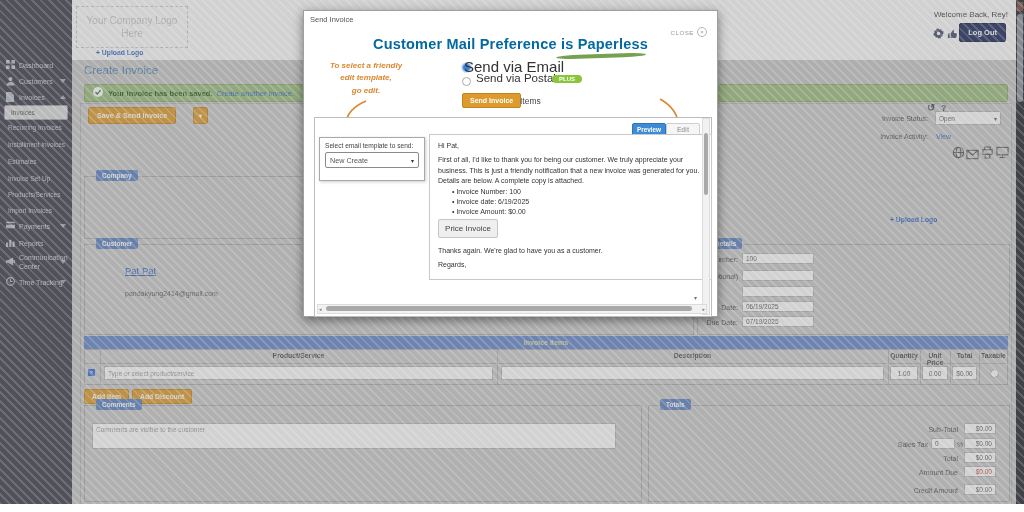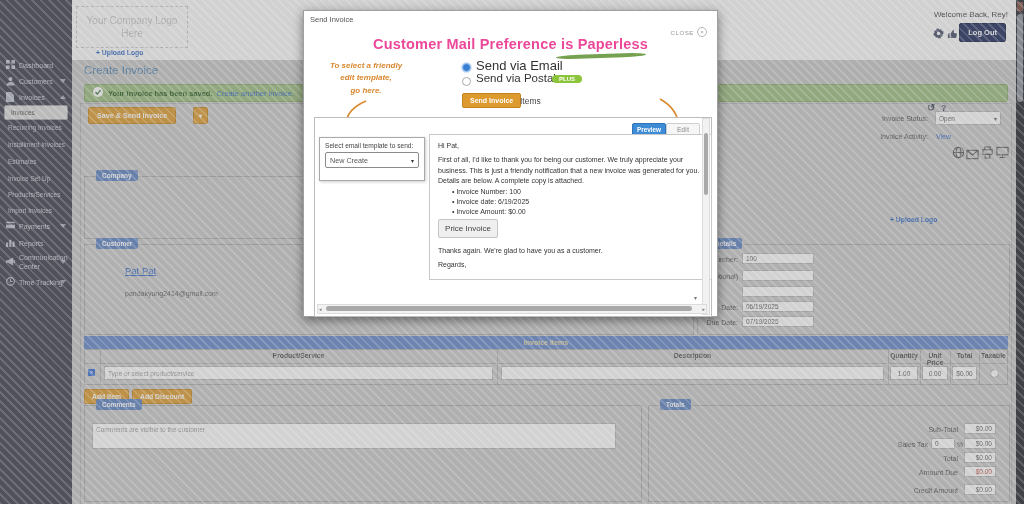--- a/index.html
+++ b/index.html
@@ -344,36 +344,36 @@
 
   <div class="dim"></div>
 
   <div class="modal">
     <div class="abs" style="left:6px;top:4px;font-size:7.5px;color:#555;">Send Invoice</div>
     <div class="abs" style="right:10px;top:16px;display:flex;align-items:center;gap:3px;cursor:pointer;">
       <span style="font-size:6.2px;letter-spacing:.5px;color:#9a9a9a;">CLOSE</span>
       <span style="width:8px;height:8px;border:1px solid #b5b5b5;border-radius:50%;font-size:6px;line-height:8px;text-align:center;color:#9a9a9a;">×</span>
       </div>
 
-    <div class="abs" style="left:0;top:25px;width:100%;text-align:center;font-size:14.5px;font-weight:bold;color:#ec4899;letter-spacing:.2px;">Customer Mail Preference is Paperless</div>
+    <div class="abs" style="left:0;top:25px;width:100%;text-align:center;font-size:14.5px;font-weight:bold;color:#0369a1;letter-spacing:.2px;">Customer Mail Preference is Paperless</div>
     <div class="abs" style="left:252px;top:43px;width:90px;height:4px;background:#66973d;border-radius:50% / 100%;transform:rotate(-2deg);opacity:.9;"></div>
 
     <span class="radio sel" style="position:absolute;left:158px;top:52px;"></span>
-    <div class="abs" style="left:172px;top:47px;font-size:13px;color:#333;">Send via Email</div>
+    <div class="abs" style="left:160px;top:47px;font-size:15px;color:#333;">Send via Email</div>
     <span class="radio" style="position:absolute;left:158px;top:66px;"></span>
     <div class="abs" style="left:172px;top:61px;font-size:11.5px;color:#333;">Send via Postal</div>
     <span class="plus" style="position:absolute;left:248px;top:64px;">PLUS</span>
 
     <div class="obtn" style="position:absolute;left:158px;top:82px;height:13px;padding:0 7px;font-size:7px;">Send Invoice</div>
     <div class="abs" style="left:216px;top:85px;font-size:8.5px;color:#444;cursor:pointer;">Items</div>
 
     <div class="abs note" style="left:18px;top:49px;width:88px;text-align:center;">
       <div>To select a friendly</div>
       <div>edit template,</div>
-      <div>go here.</div>
+      <div>go edit.</div>
       </div>
     <svg class="abs" style="left:28px;top:88px;" width="50" height="42" viewBox="0 0 50 42">
       <path d="M34 2 Q10 12 14 34" fill="none" stroke="#d9882f" stroke-width="1.6"></path>
       <path d="M14 34l-6-6M14 34l8-4" fill="none" stroke="#d9882f" stroke-width="1.6"></path>
       </svg>
     <svg class="abs" style="left:348px;top:86px;" width="40" height="40" viewBox="0 0 40 40">
       <path d="M8 2 Q26 12 27 30" fill="none" stroke="#d9882f" stroke-width="1.6"></path>
       <path d="M27 30l-7-4M27 30l5-7" fill="none" stroke="#d9882f" stroke-width="1.6"></path>
       </svg>
 

